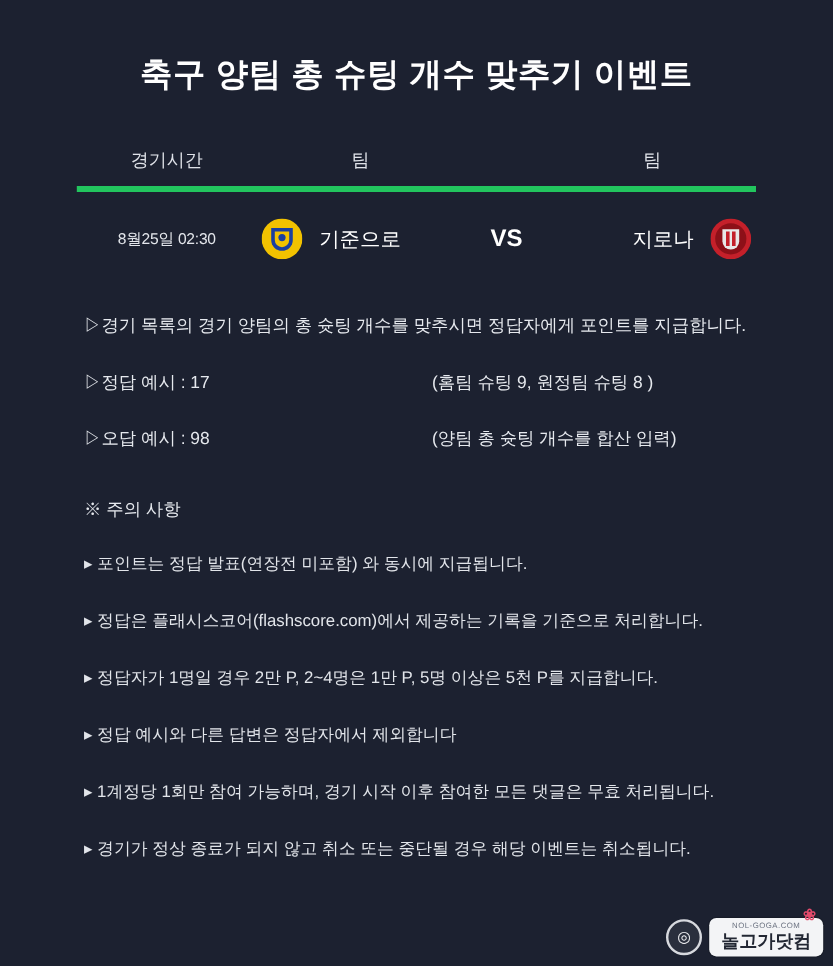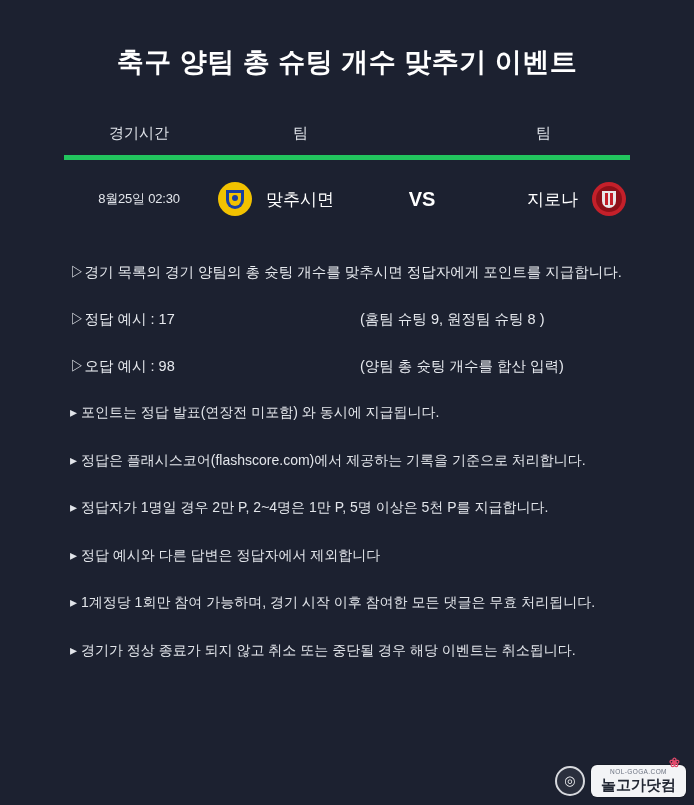--- a/index.html
+++ b/index.html
@@ -215,21 +215,21 @@
 
       <div class="m-home">
         <span class="crest">
           <svg width="34" height="34" viewBox="0 0 34 34">
             <circle cx="17" cy="17" r="17" fill="#f2c200"></circle>
             <path d="M8 8 h18 v10 a9 9 0 0 1 -9 9 a9 9 0 0 1 -9 -9 z" fill="#1a3fa0"></path>
             <path d="M11 11 h12 v7 a6 6 0 0 1 -6 6 a6 6 0 0 1 -6 -6 z" fill="#f2c200"></path>
             <circle cx="17" cy="16" r="3" fill="#1a3fa0"></circle>
           </svg>
         </span>
-        <span class="team-name">맞추시면</span>
+        <span class="team-name">기준으로</span>
       </div>
 
       <div class="vs">VS</div>
 
       <div class="m-away">
         <span class="team-name">지로나</span>
         <span class="crest">
           <svg width="34" height="34" viewBox="0 0 34 34">
             <circle cx="17" cy="17" r="17" fill="#c4202a"></circle>
             <circle cx="17" cy="17" r="13" fill="#8d1018"></circle>
@@ -250,20 +250,21 @@
     <div class="line example-row">
       <span class="lead">▷정답 예시 : 17</span>
       <span class="tail">(홈팀 슈팅 9, 원정팀 슈팅 8 )</span>
     </div>
 
     <div class="line example-row">
       <span class="lead">▷오답 예시 : 98</span>
       <span class="tail">(양팀 총 슛팅 개수를 합산 입력)</span>
     </div>
 
+    <div class="notice-title">※ 주의 사항</div>
 
     <div class="bullet">▸ 포인트는 정답 발표(연장전 미포함) 와 동시에 지급됩니다.</div>
     <div class="bullet">▸ 정답은 플래시스코어(flashscore.com)에서 제공하는 기록을 기준으로 처리합니다.</div>
     <div class="bullet">▸ 정답자가 1명일 경우 2만 P, 2~4명은 1만 P, 5명 이상은 5천 P를 지급합니다.</div>
     <div class="bullet">▸ 정답 예시와 다른 답변은 정답자에서 제외합니다</div>
     <div class="bullet">▸ 1계정당 1회만 참여 가능하며, 경기 시작 이후 참여한 모든 댓글은 무효 처리됩니다.</div>
     <div class="bullet">▸ 경기가 정상 종료가 되지 않고 취소 또는 중단될 경우 해당 이벤트는 취소됩니다.</div>
   </div>
 
   <div class="watermark">

